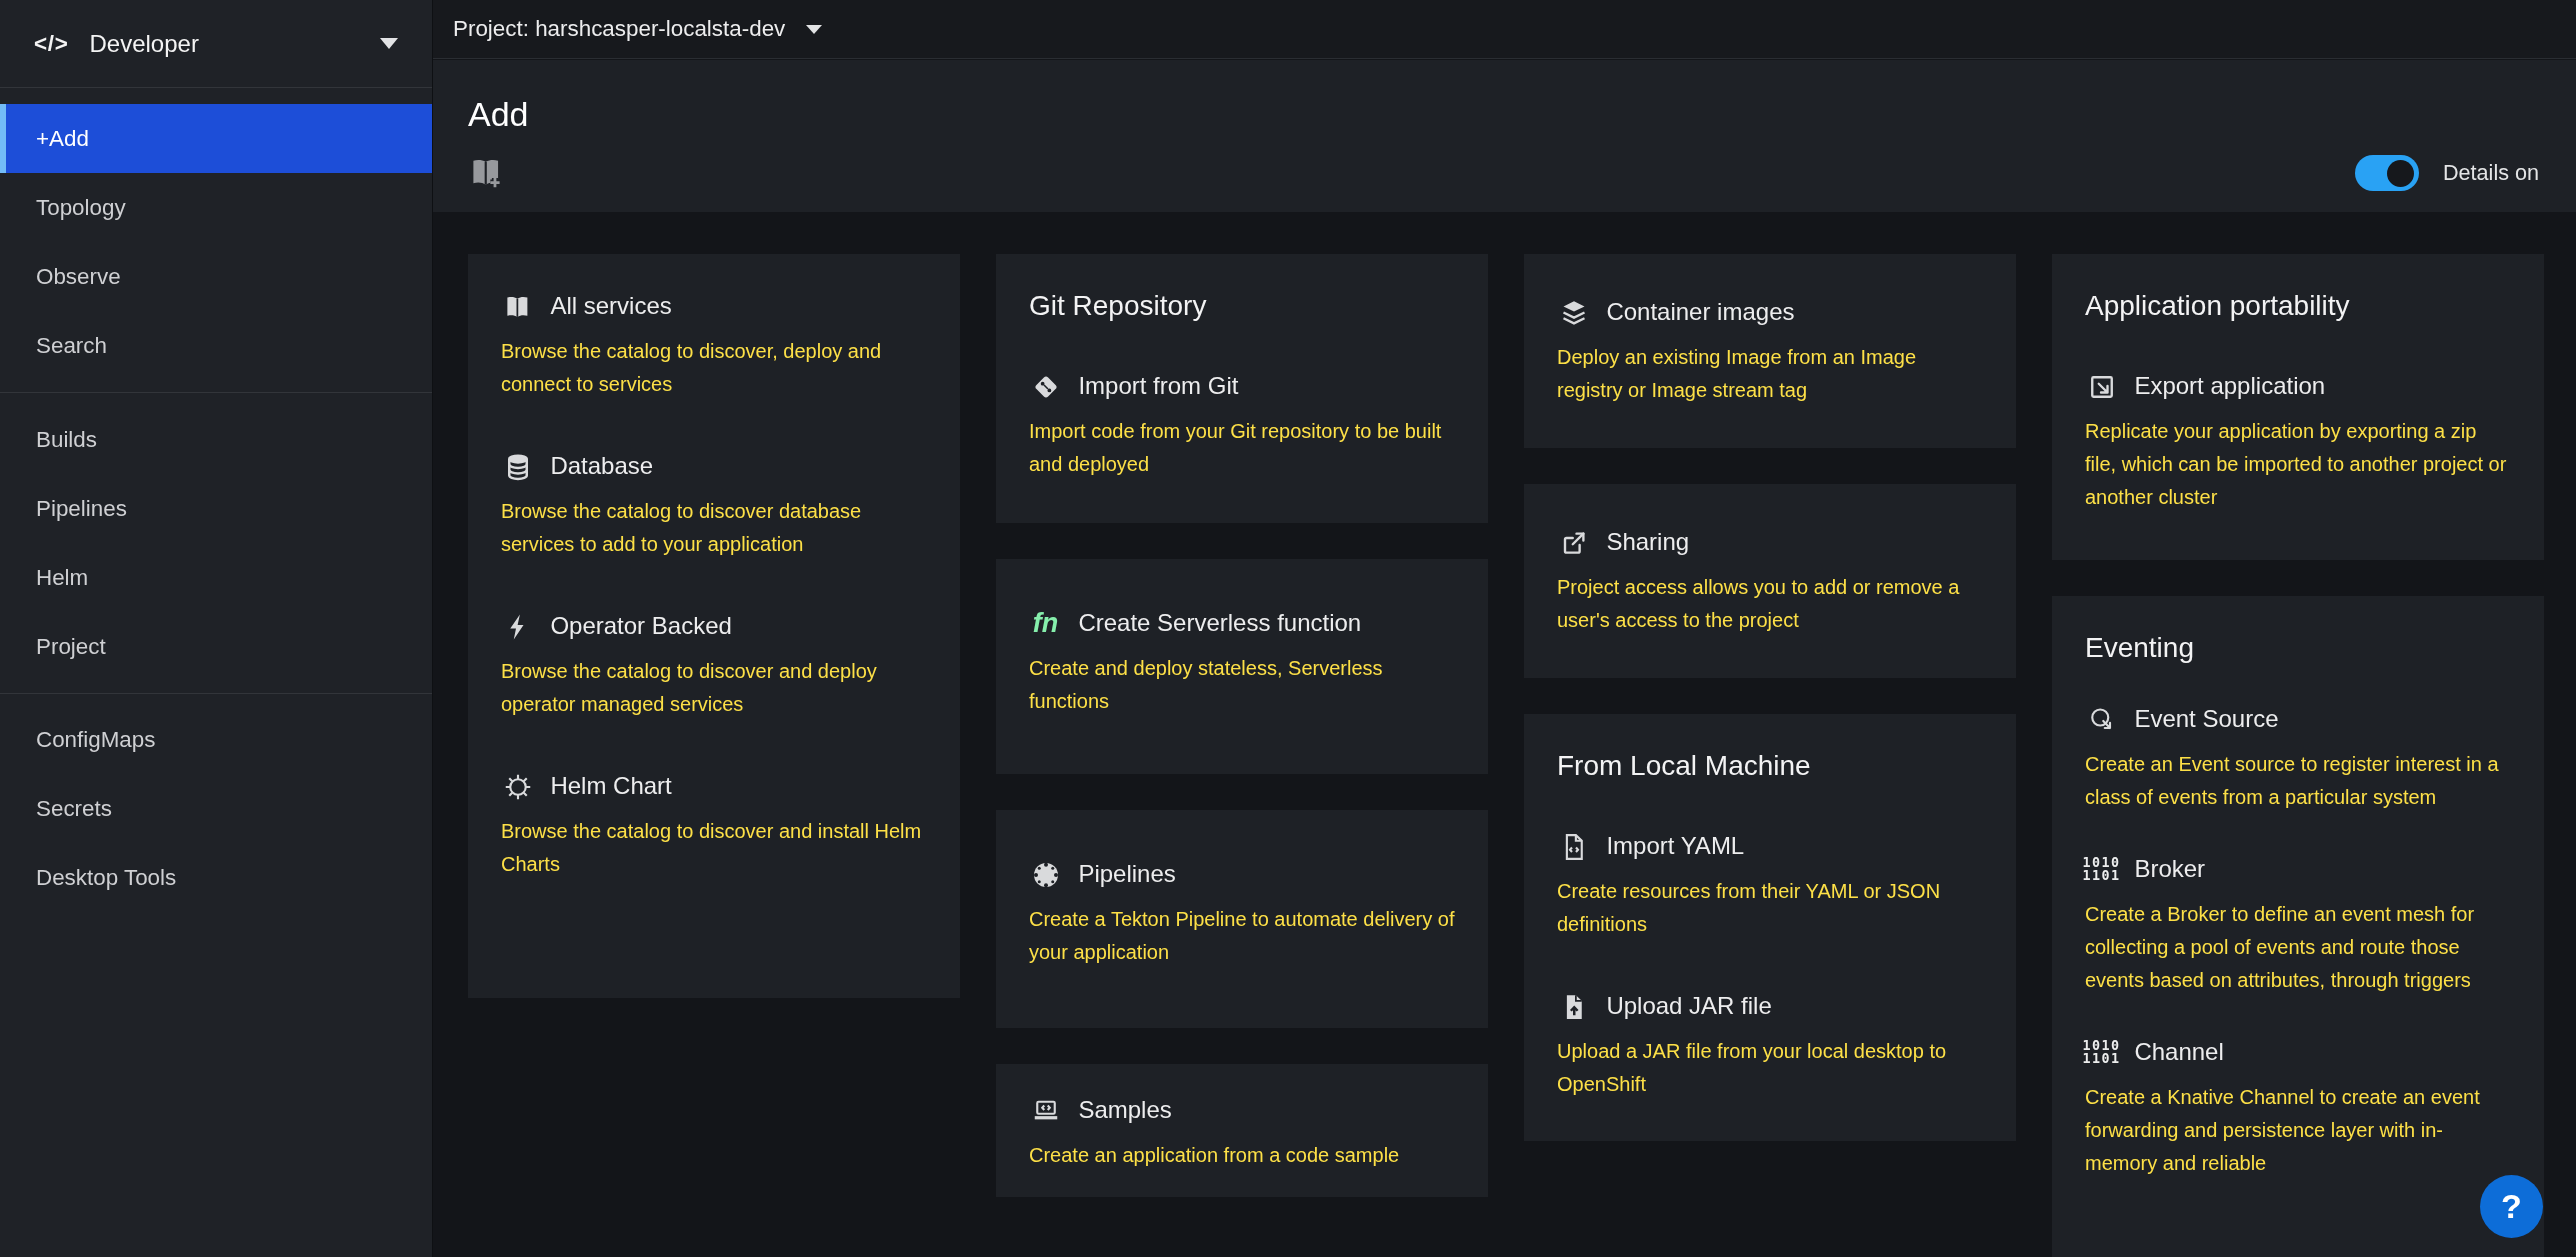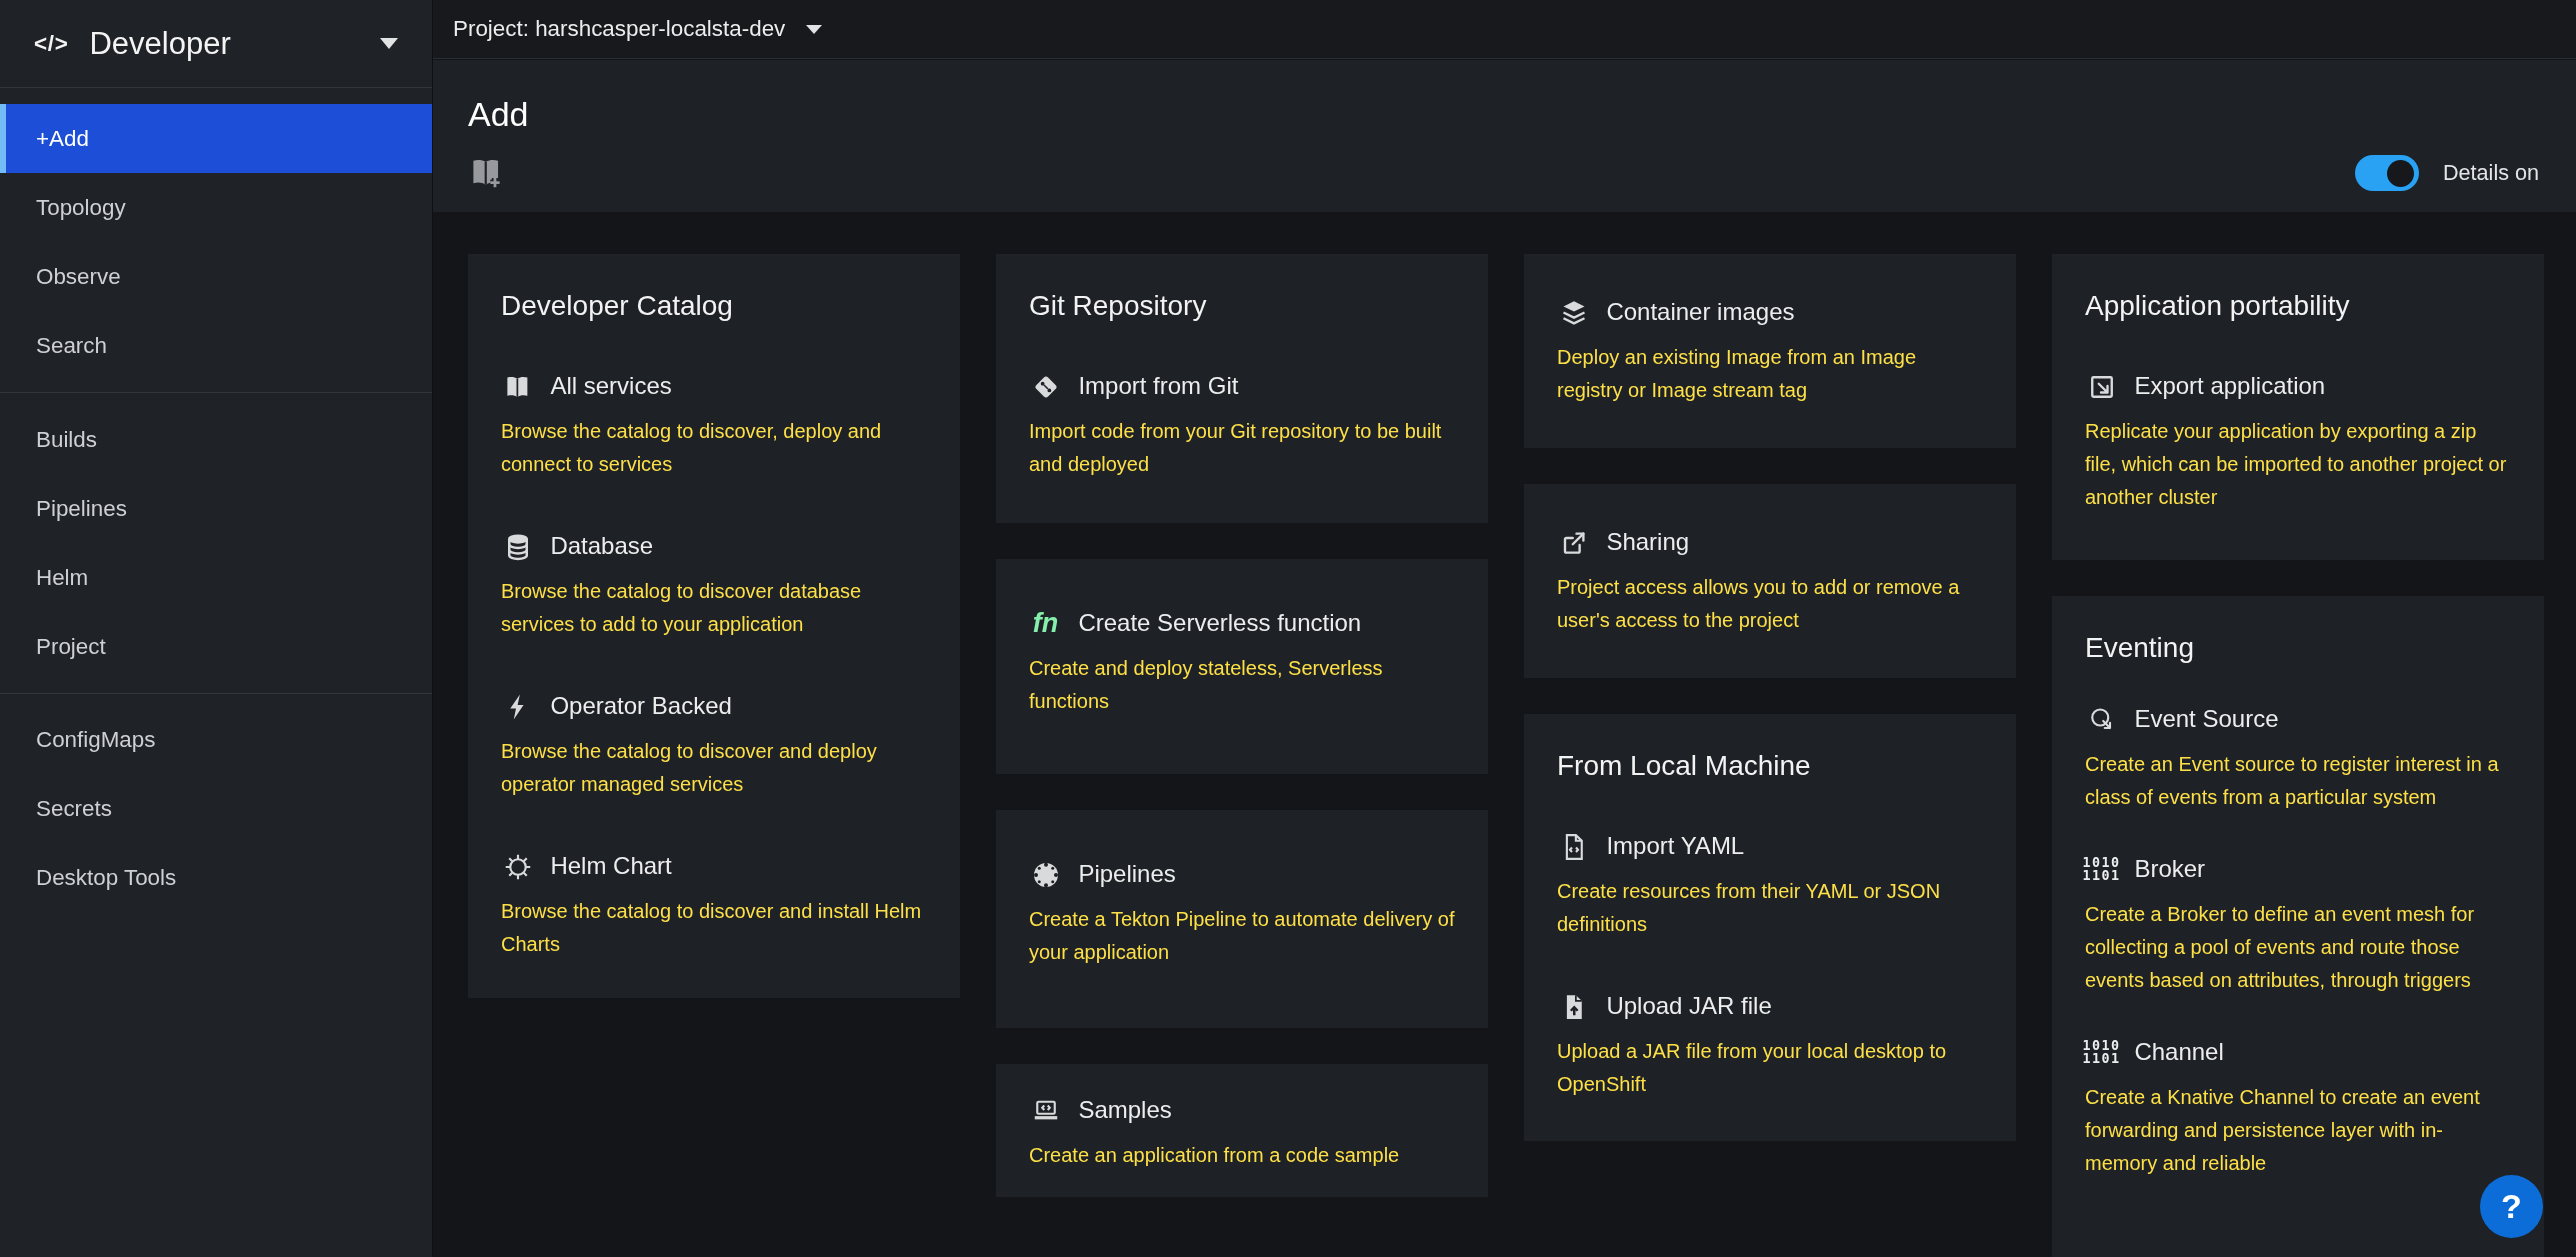--- a/index.html
+++ b/index.html
@@ -5,21 +5,21 @@
   html,body{margin:0;padding:0;}
   body{
     width:2576px;height:1257px;overflow:hidden;position:relative;
     background:#131519;font-family:"Liberation Sans",sans-serif;
     -webkit-font-smoothing:antialiased;
   }
   
   .sidebar{position:absolute;left:0;top:0;width:432px;height:100%;background:#1f2227;border-right:0.7px solid #0e1013;z-index:3;}
   .persp{height:88px;border-bottom:0.7px solid #32353a;display:flex;align-items:center;gap:21px;padding:0 34px;box-sizing:border-box;cursor:pointer;}
   .code-glyph{color:#f4f4f4;font-weight:700;font-size:22.4px;letter-spacing:0.7px;}
-  .persp-label{color:#f4f4f4;font-size:31px;flex:1;}
+  .persp-label{color:#f4f4f4;font-size:24px;flex:1;}
   .caret{width:0;height:0;border-left:9.7px solid transparent;border-right:9.7px solid transparent;border-top:11.2px solid #e2e3e5;}
   .caret.small{border-left-width:8.2px;border-right-width:8.2px;border-top-width:9.7px;}
   .nav{padding:16.4px 0 0;}
   .nav-item{height:69px;display:flex;align-items:center;padding-left:36px;font-size:22.4px;color:#cfd0d3;cursor:pointer;box-sizing:border-box;}
   .nav-item.active{background:#1d4ed8;color:#ffffff;border-left:6px solid #73bcf7;padding-left:30px;}
   .nav-divider{height:0.7px;background:#32353a;margin:12px 0;}
   
   .masthead{position:absolute;left:432px;top:0;right:0;height:59px;background:#17191d;border-bottom:0.7px solid #2a2d32;display:flex;align-items:center;padding-left:21px;box-sizing:border-box;z-index:2;}
   .project-select{display:flex;align-items:center;gap:21px;color:#ededee;font-size:22.4px;cursor:pointer;}
   
@@ -97,21 +97,20 @@
       <span class="toggle-knob"></span>
     </span>
     <span class="toggle-label">Details on</span>
   </div>
 </section>
 
 <main class="content">
 
   <div class="col">
     <section class="card" style="height:744px">
-      <h2 class="card-title">Developer Catalog</h2>
 
       <div class="item">
         <div class="item-head">
           <span class="icn">
             <svg viewBox="0 0 24 24">
                 <path d="M11.5 5.2C9.2 3.8 6.3 3.6 3.5 4.4V19c2.8-.8 5.7-.6 8 .9 2.3-1.5 5.2-1.7 8-.9V4.4c-2.8-.8-5.7-.6-8 .8z" fill="currentColor"></path>
                 <path d="M11.5 5.2V19.9" stroke="#1e2126" stroke-width="1.4"></path>
               </svg>
           </span>
           <span class="item-title">All services</span>

